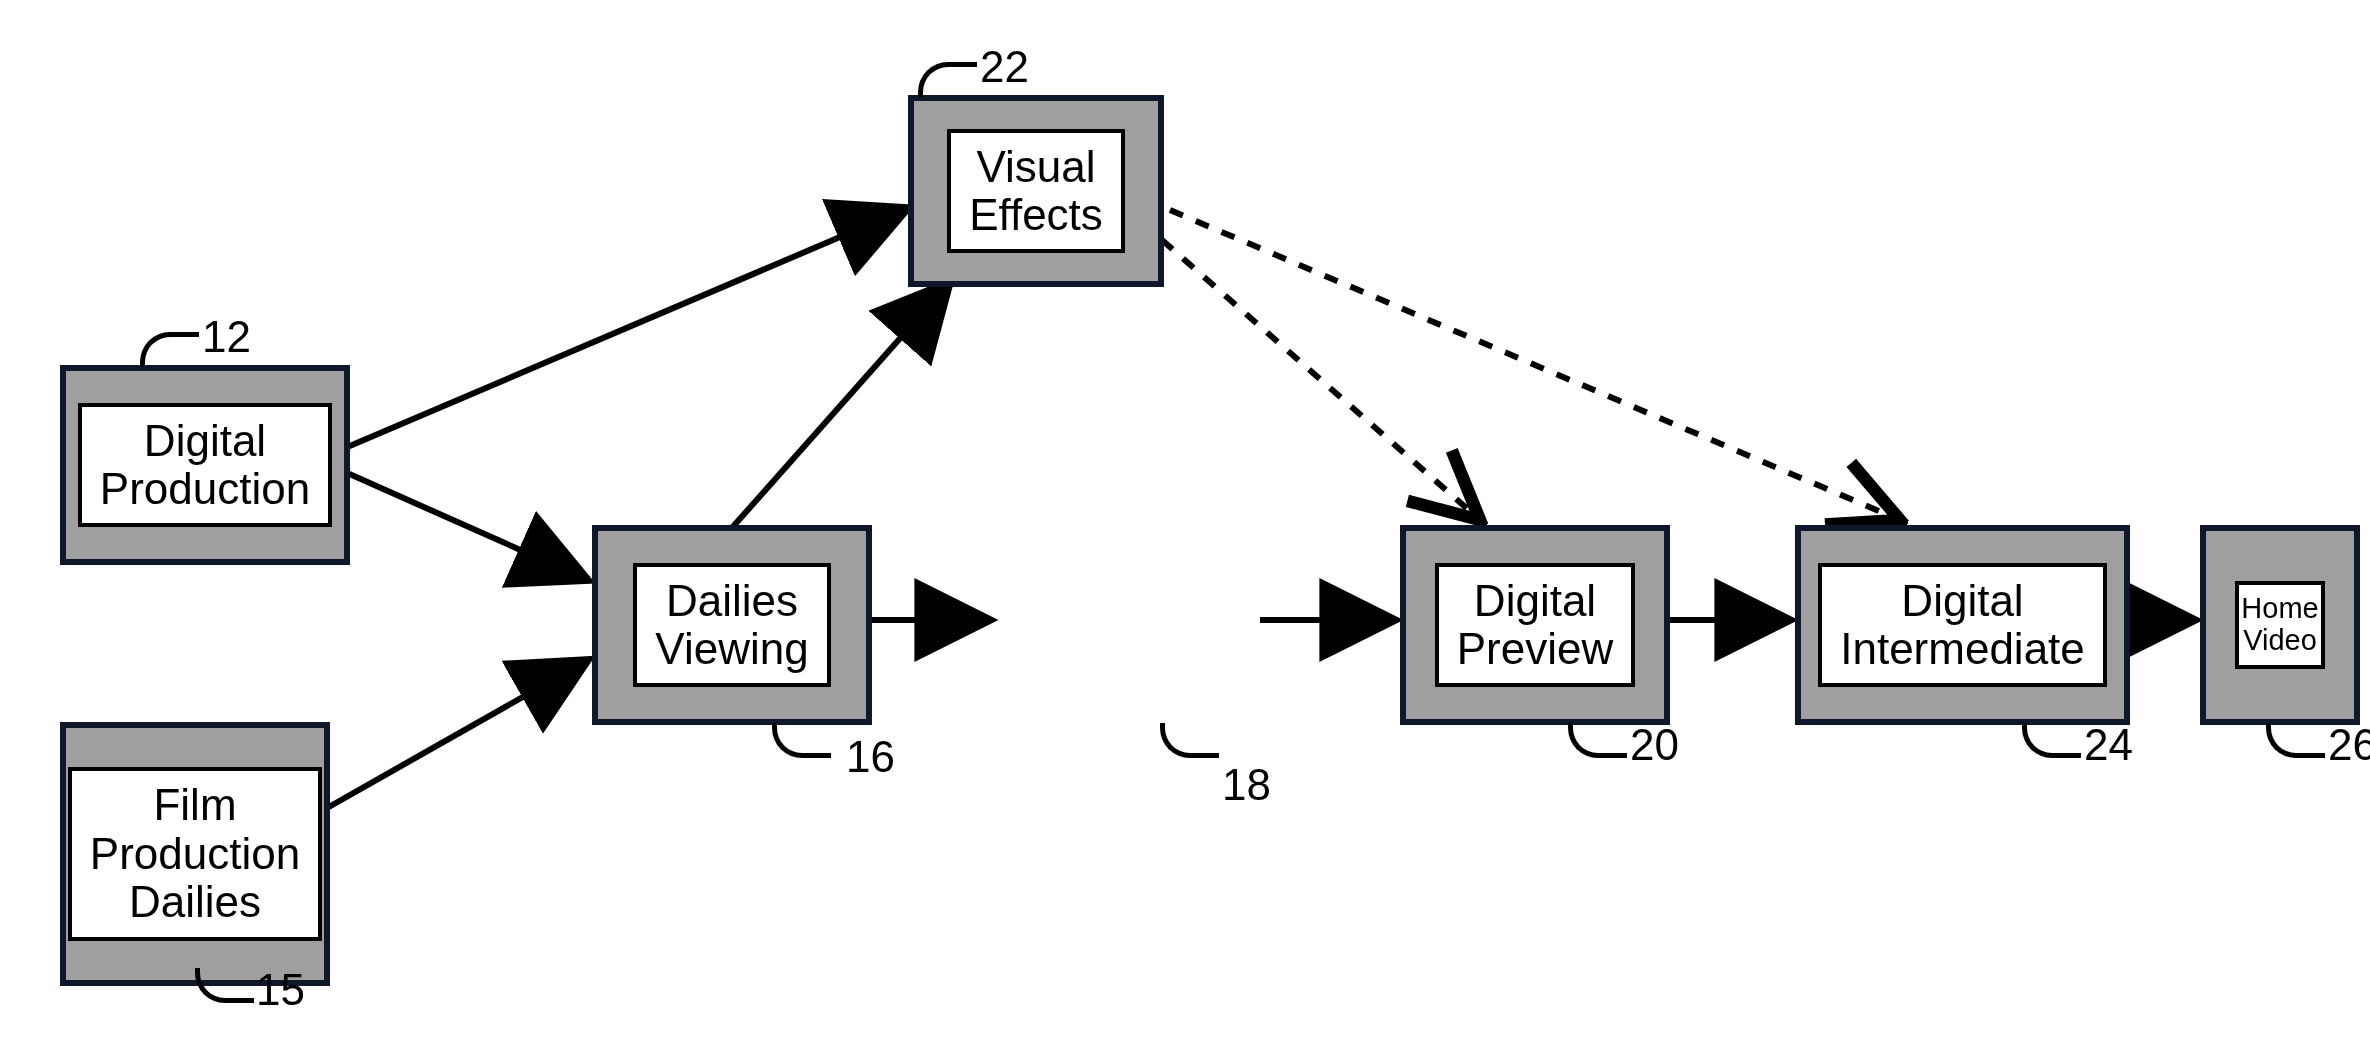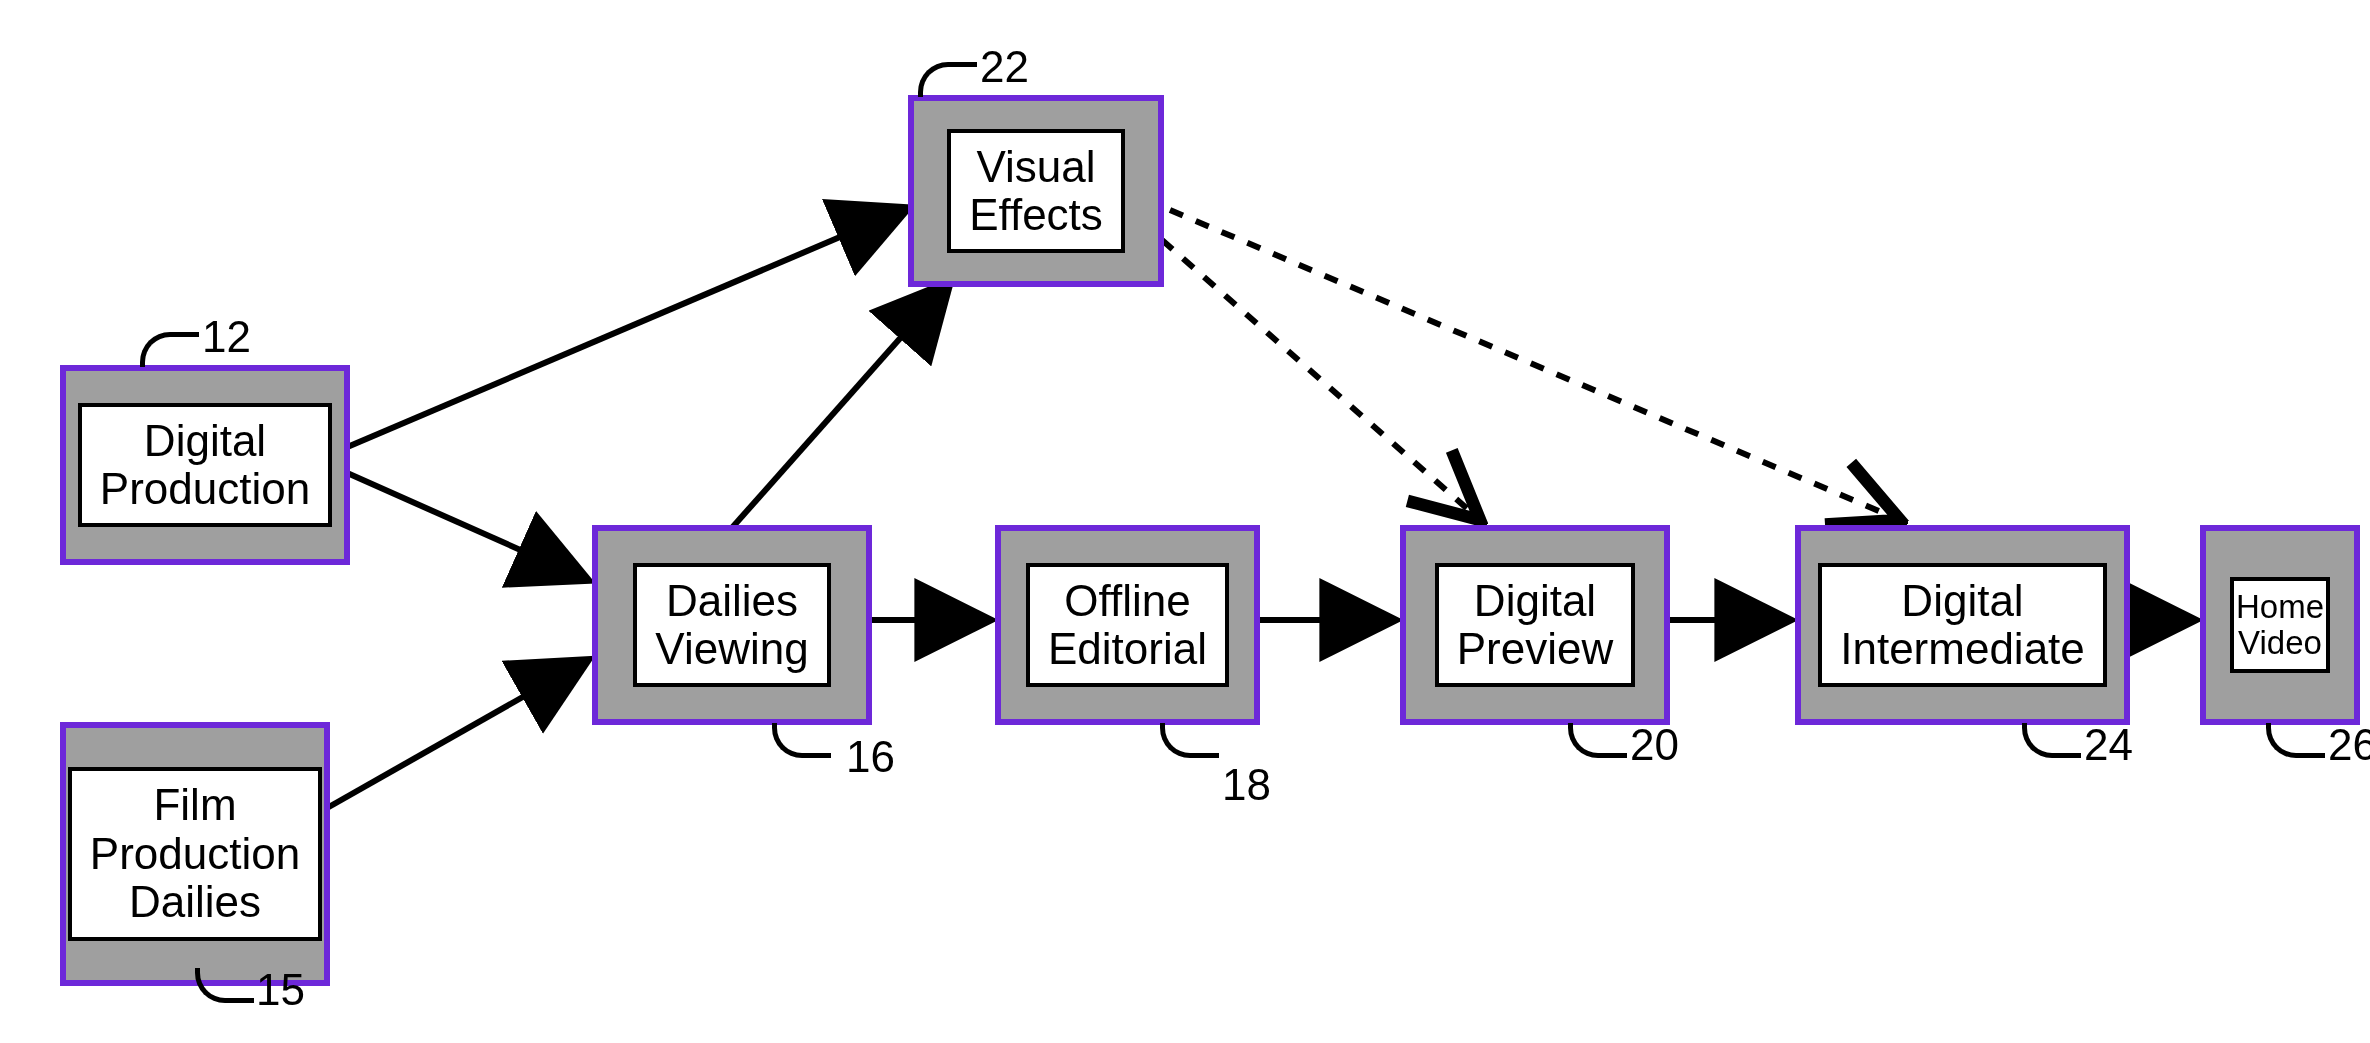--- a/index.html
+++ b/index.html
@@ -11,21 +11,21 @@
     font-family: Arial, Helvetica, sans-serif;
   }
   .canvas {
     position: relative;
     width: 2370px;
     height: 1043px;
   }
   .node {
     position: absolute;
     box-sizing: border-box;
-    border: 6px solid #6d28d9;
+    border: 6px solid #0f172a;
     background: #9f9f9f;          
     padding: 26px;
     display: flex;
     align-items: center;
     justify-content: center;
   }
   .node-inner {
     background: #ffffff;
     border: 4px solid #000;
     padding: 10px 18px;
@@ -122,41 +122,37 @@
   <div class="ref-hook" style="left:195px; top:968px;"></div>
   <div class="ref" style="left:256px; top:965px;">15</div>
 
   <div class="node" style="left:592px; top:525px; width:280px; height:200px;">
     <div class="node-inner">Dailies
 Viewing</div>
   </div>
   <div class="ref-hook" style="left:772px; top:723px;"></div>
   <div class="ref" style="left:846px; top:720px;margin-top:12px;">16</div>
 
-  <div class="node" style="left:995px; top:525px; width:265px; height:200px;">
-    <div class="node-inner">Offline
-Editorial</div>
-  </div>
   <div class="ref-hook" style="left:1160px; top:723px;"></div>
   <div class="ref" style="left:1222px; top:720px;margin-top:40px;">18</div>
 
   <div class="node" style="left:1400px; top:525px; width:270px; height:200px;">
     <div class="node-inner">Digital
 Preview</div>
   </div>
   <div class="ref-hook" style="left:1568px; top:723px;"></div>
   <div class="ref" style="left:1630px; top:720px;">20</div>
 
   <div class="node" style="left:1795px; top:525px; width:335px; height:200px;">
     <div class="node-inner">Digital
 Intermediate</div>
   </div>
   <div class="ref-hook" style="left:2022px; top:723px;"></div>
   <div class="ref" style="left:2084px; top:720px;">24</div>
 
   <div class="node" style="left:2200px; top:525px; width:160px; height:200px; padding:18px;">
-    <div class="node-inner" style="font-size:33px; padding:8px 2px;">Home
+    <div class="node-inner" style="font-size:29px; padding:8px 2px;">Home
 Video</div>
   </div>
   <div class="ref-hook" style="left:2266px; top:723px;"></div>
   <div class="ref" style="left:2328px; top:720px;">26</div>
 
 </div>
 
 </body></html>

